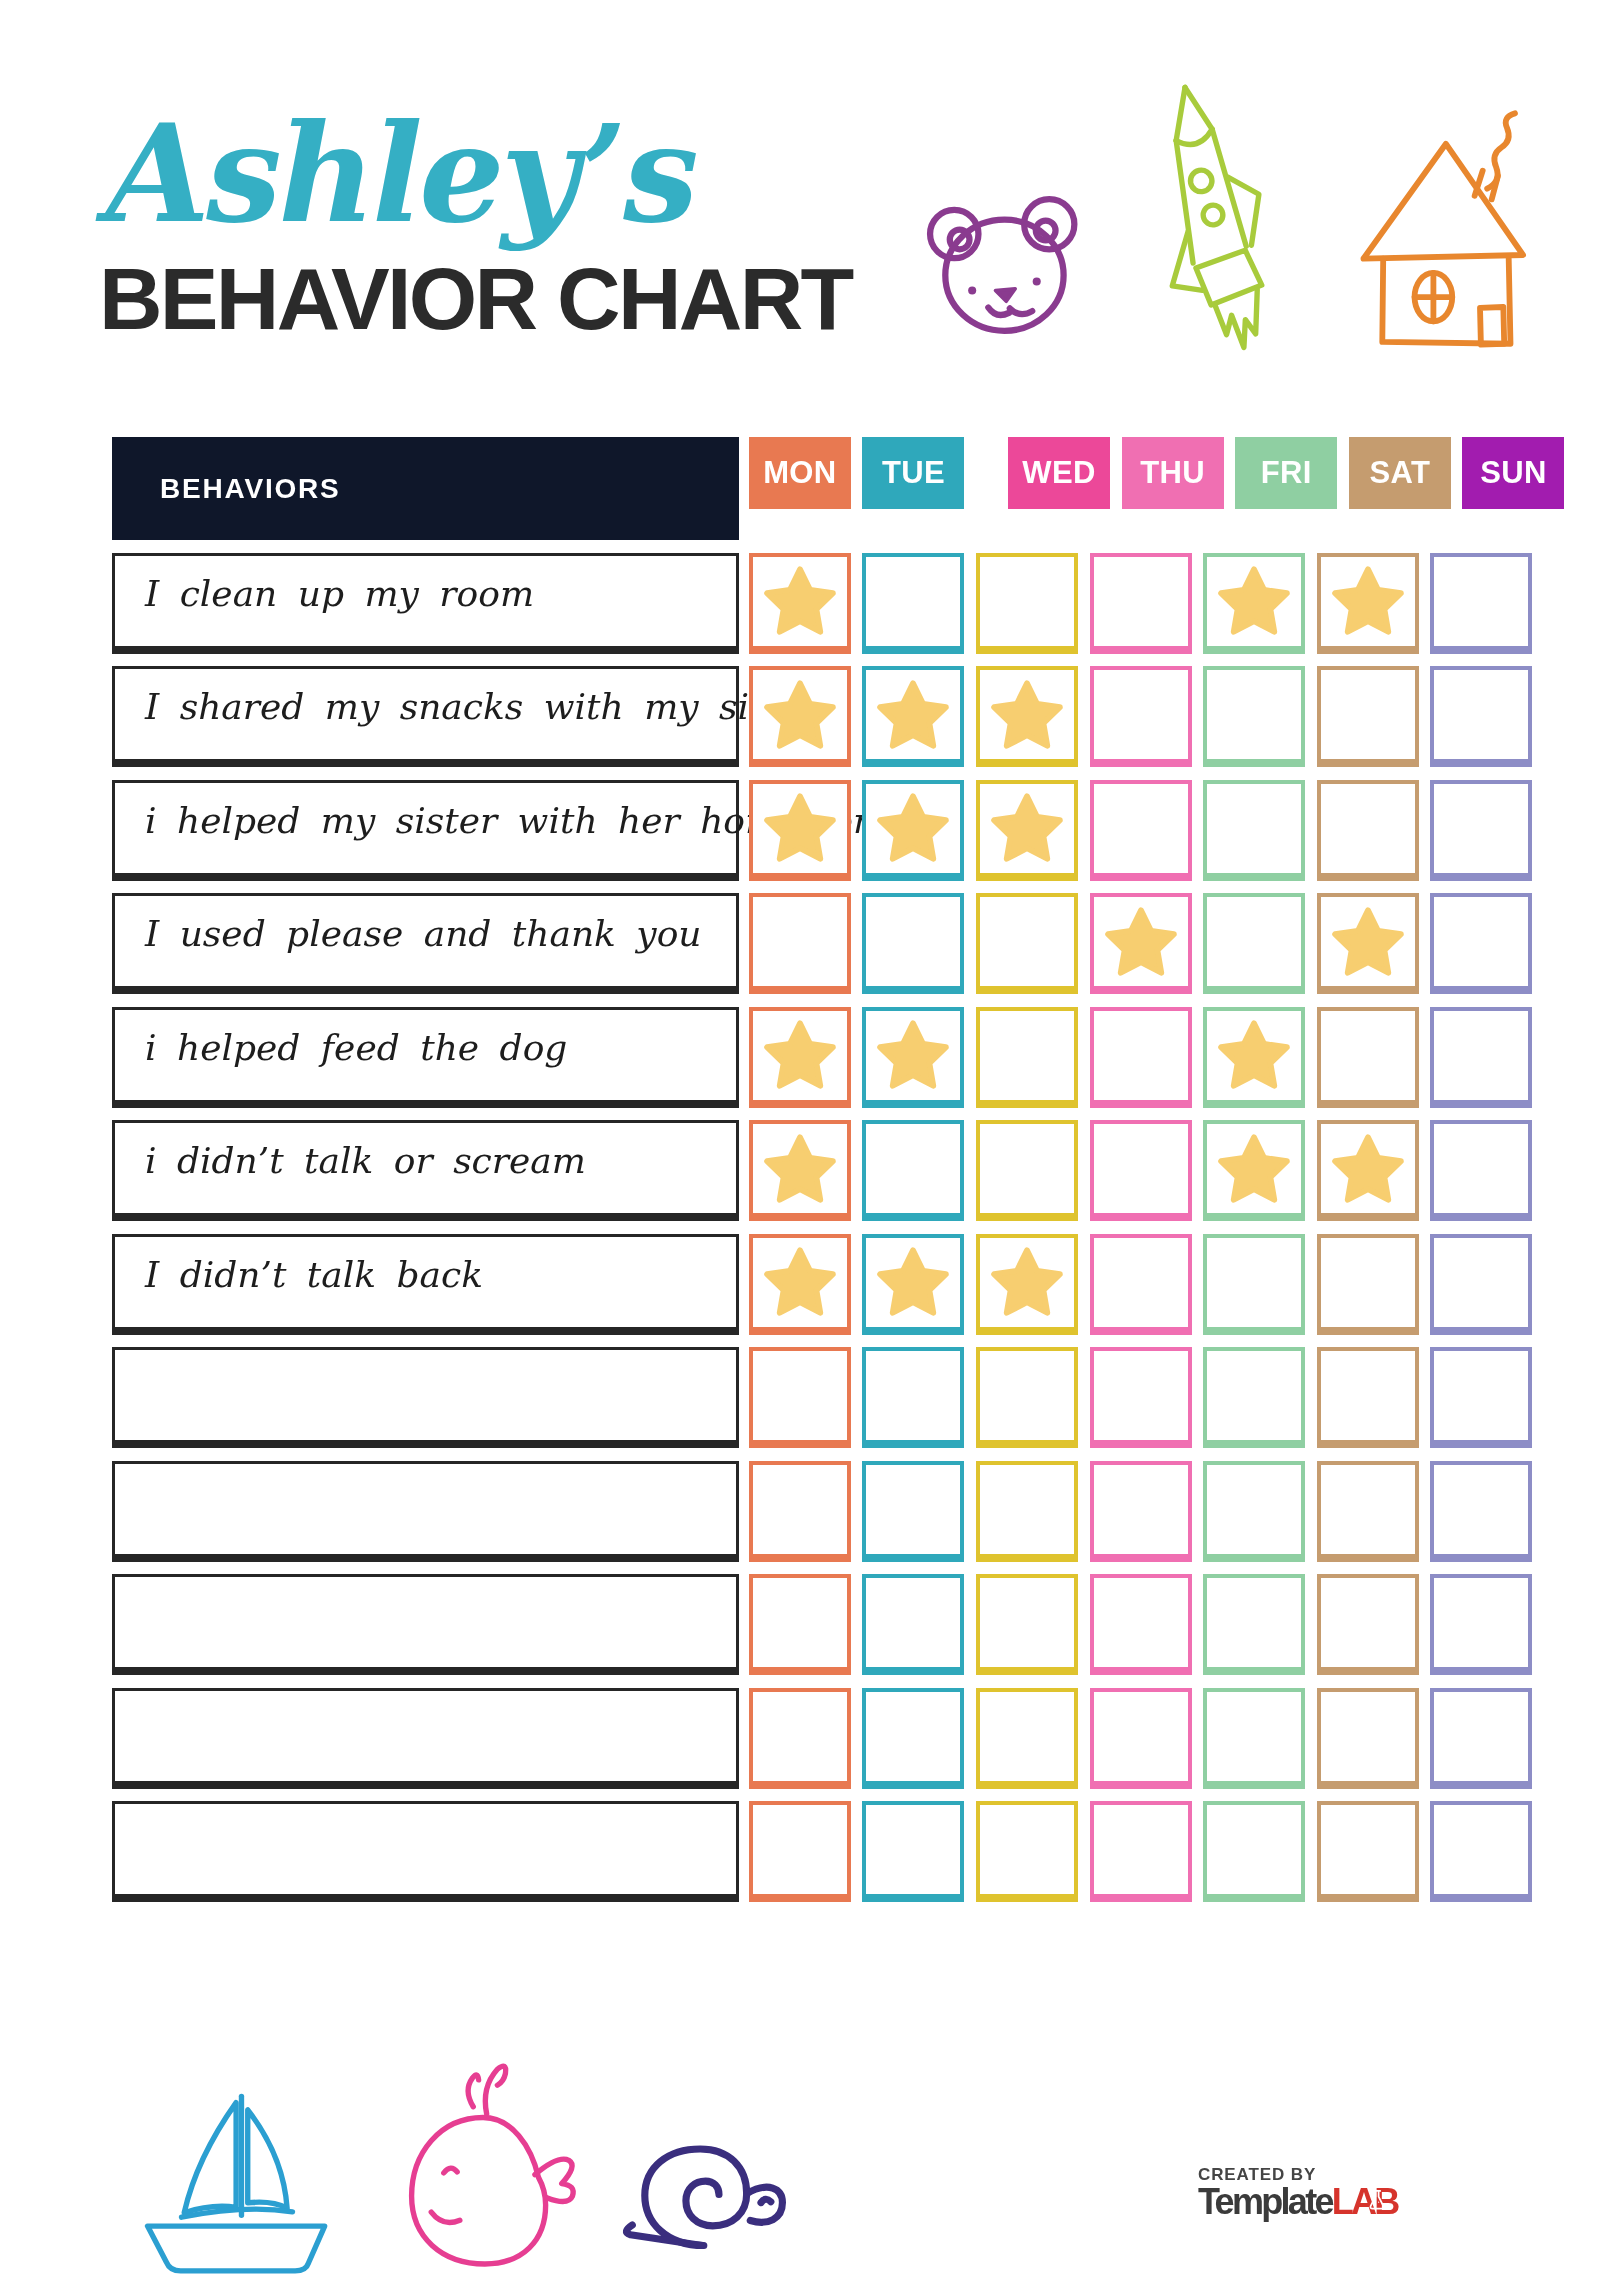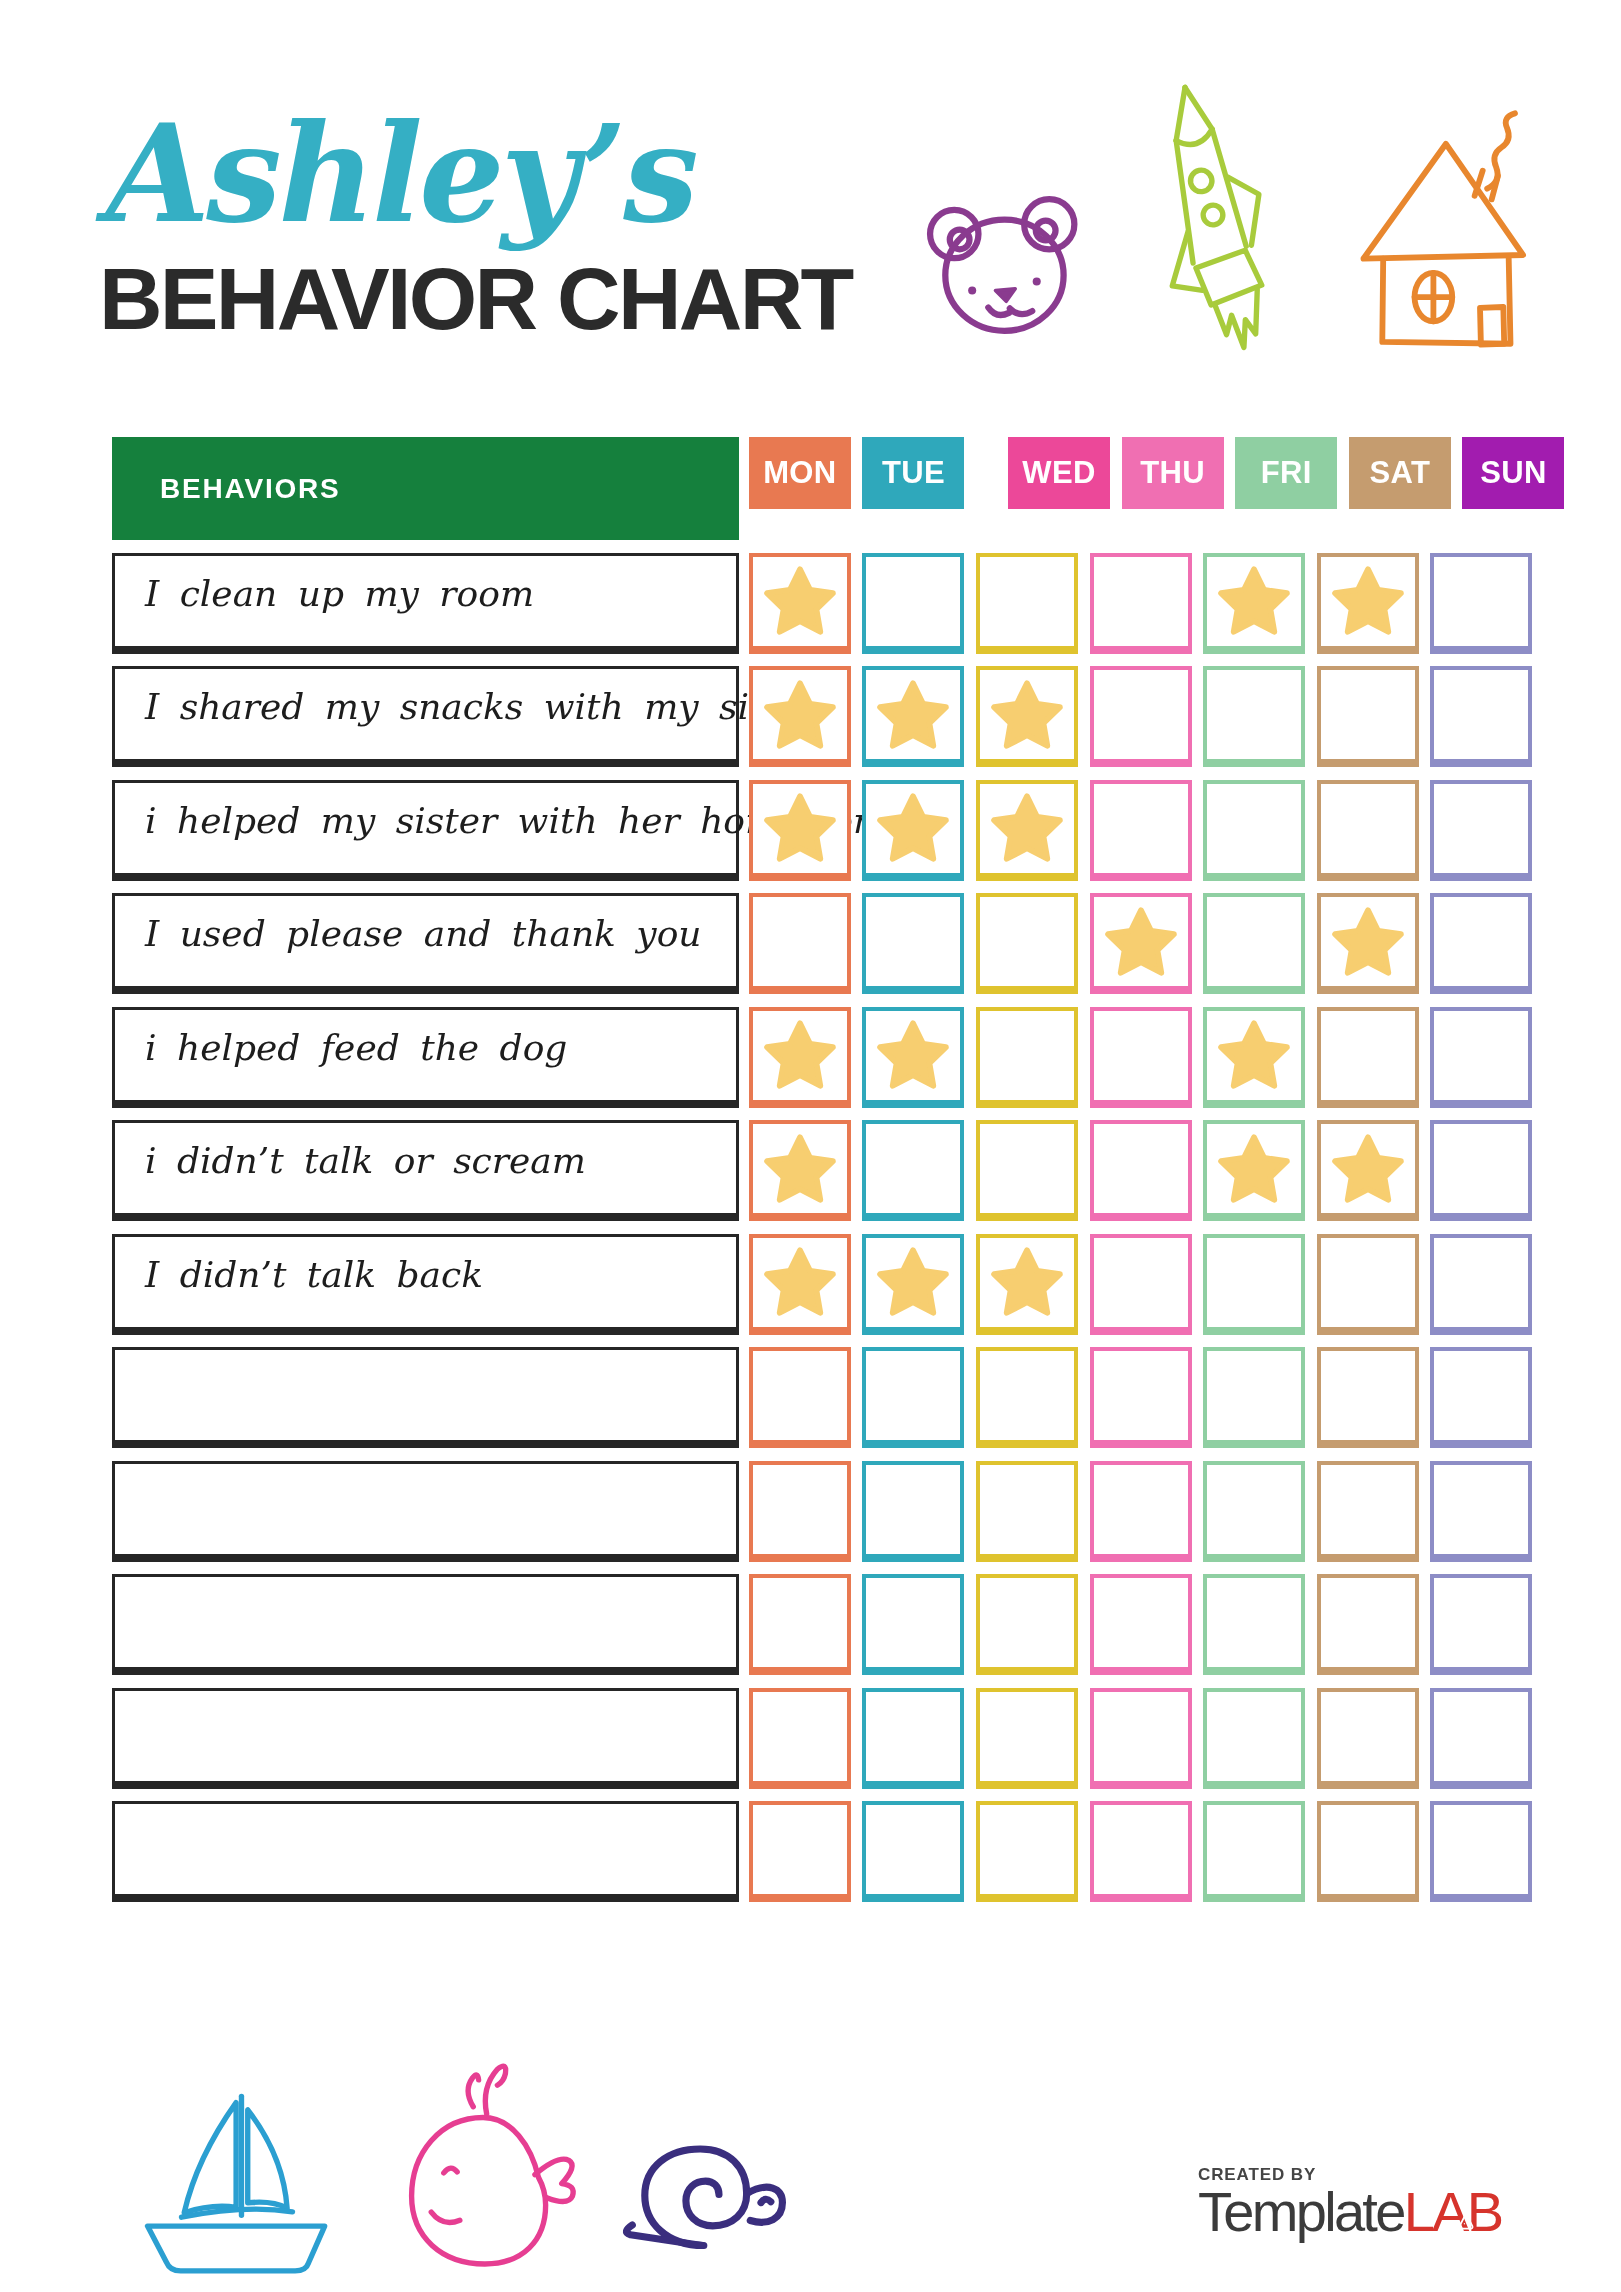--- a/index.html
+++ b/index.html
@@ -51,21 +51,21 @@
     width:102px;height:101px;box-sizing:border-box;flex:none;
     border:4.5px solid;border-bottom:8px solid;background:#fff;
     display:flex;align-items:center;justify-content:center;margin-right:11.6px;
   }
   .cell:last-child{margin-right:0;}
   .star{width:72px;height:72px;}
 
   
   .logo{position:absolute;left:1198px;top:2166px;}
   .created-by{font-size:17px;font-weight:bold;color:#454545;letter-spacing:0.9px;line-height:1;}
-  .brand{font-size:56px;font-weight:normal;letter-spacing:-2.7px;line-height:1;margin-top:0.9px;white-space:nowrap;}
+  .brand{font-size:36px;font-weight:bold;letter-spacing:-2.7px;line-height:1;margin-top:0.9px;white-space:nowrap;}
   .brand .t{color:#3B3B3B;}
   .brand .lab{color:#D6342C;position:relative;display:inline-block;}
   .flask{position:absolute;left:56%;bottom:9px;width:16px;height:21.5px;}
 </style>
 </head>
 <body>
 
 <div class="page">
 
   <div class="title-name" style="color: rgb(53, 175, 196); margin-top: 12px;">Ashley’s</div>
@@ -113,21 +113,21 @@
       <path d="M56,188 L55,281 L198,283 L196,188"></path>
       <ellipse cx="112" cy="231" rx="21" ry="27"></ellipse>
       <path d="M112,204 L112,258"></path>
         <path d="M91,231 L133,231"></path>
       <path d="M164,243 L190,242 L191,283 L165,284 Z"></path>
     </svg>
   </div>
 
   <div class="chart">
     <div class="header-row">
-      <div class="behaviors-head" style="background: #15803d; padding-left: 48px;">BEHAVIORS</div>
+      <div class="behaviors-head" style="background: #0f172a; padding-left: 48px;">BEHAVIORS</div>
       <div class="day-head" style="background: rgb(232, 121, 81);">MON</div>
       <div class="day-head" style="background: rgb(47, 168, 187);">TUE</div>
       <div class="day-head" style="background: #ec4899; margin-left: 32px;">WED</div>
       <div class="day-head" style="background: rgb(240, 111, 178);">THU</div>
       <div class="day-head" style="background: rgb(143, 207, 162);">FRI</div>
       <div class="day-head" style="background: rgb(197, 156, 111);">SAT</div>
       <div class="day-head" style="background: #a21caf;">SUN</div>
     </div>
     <div id="rows">
         <div class="row">

